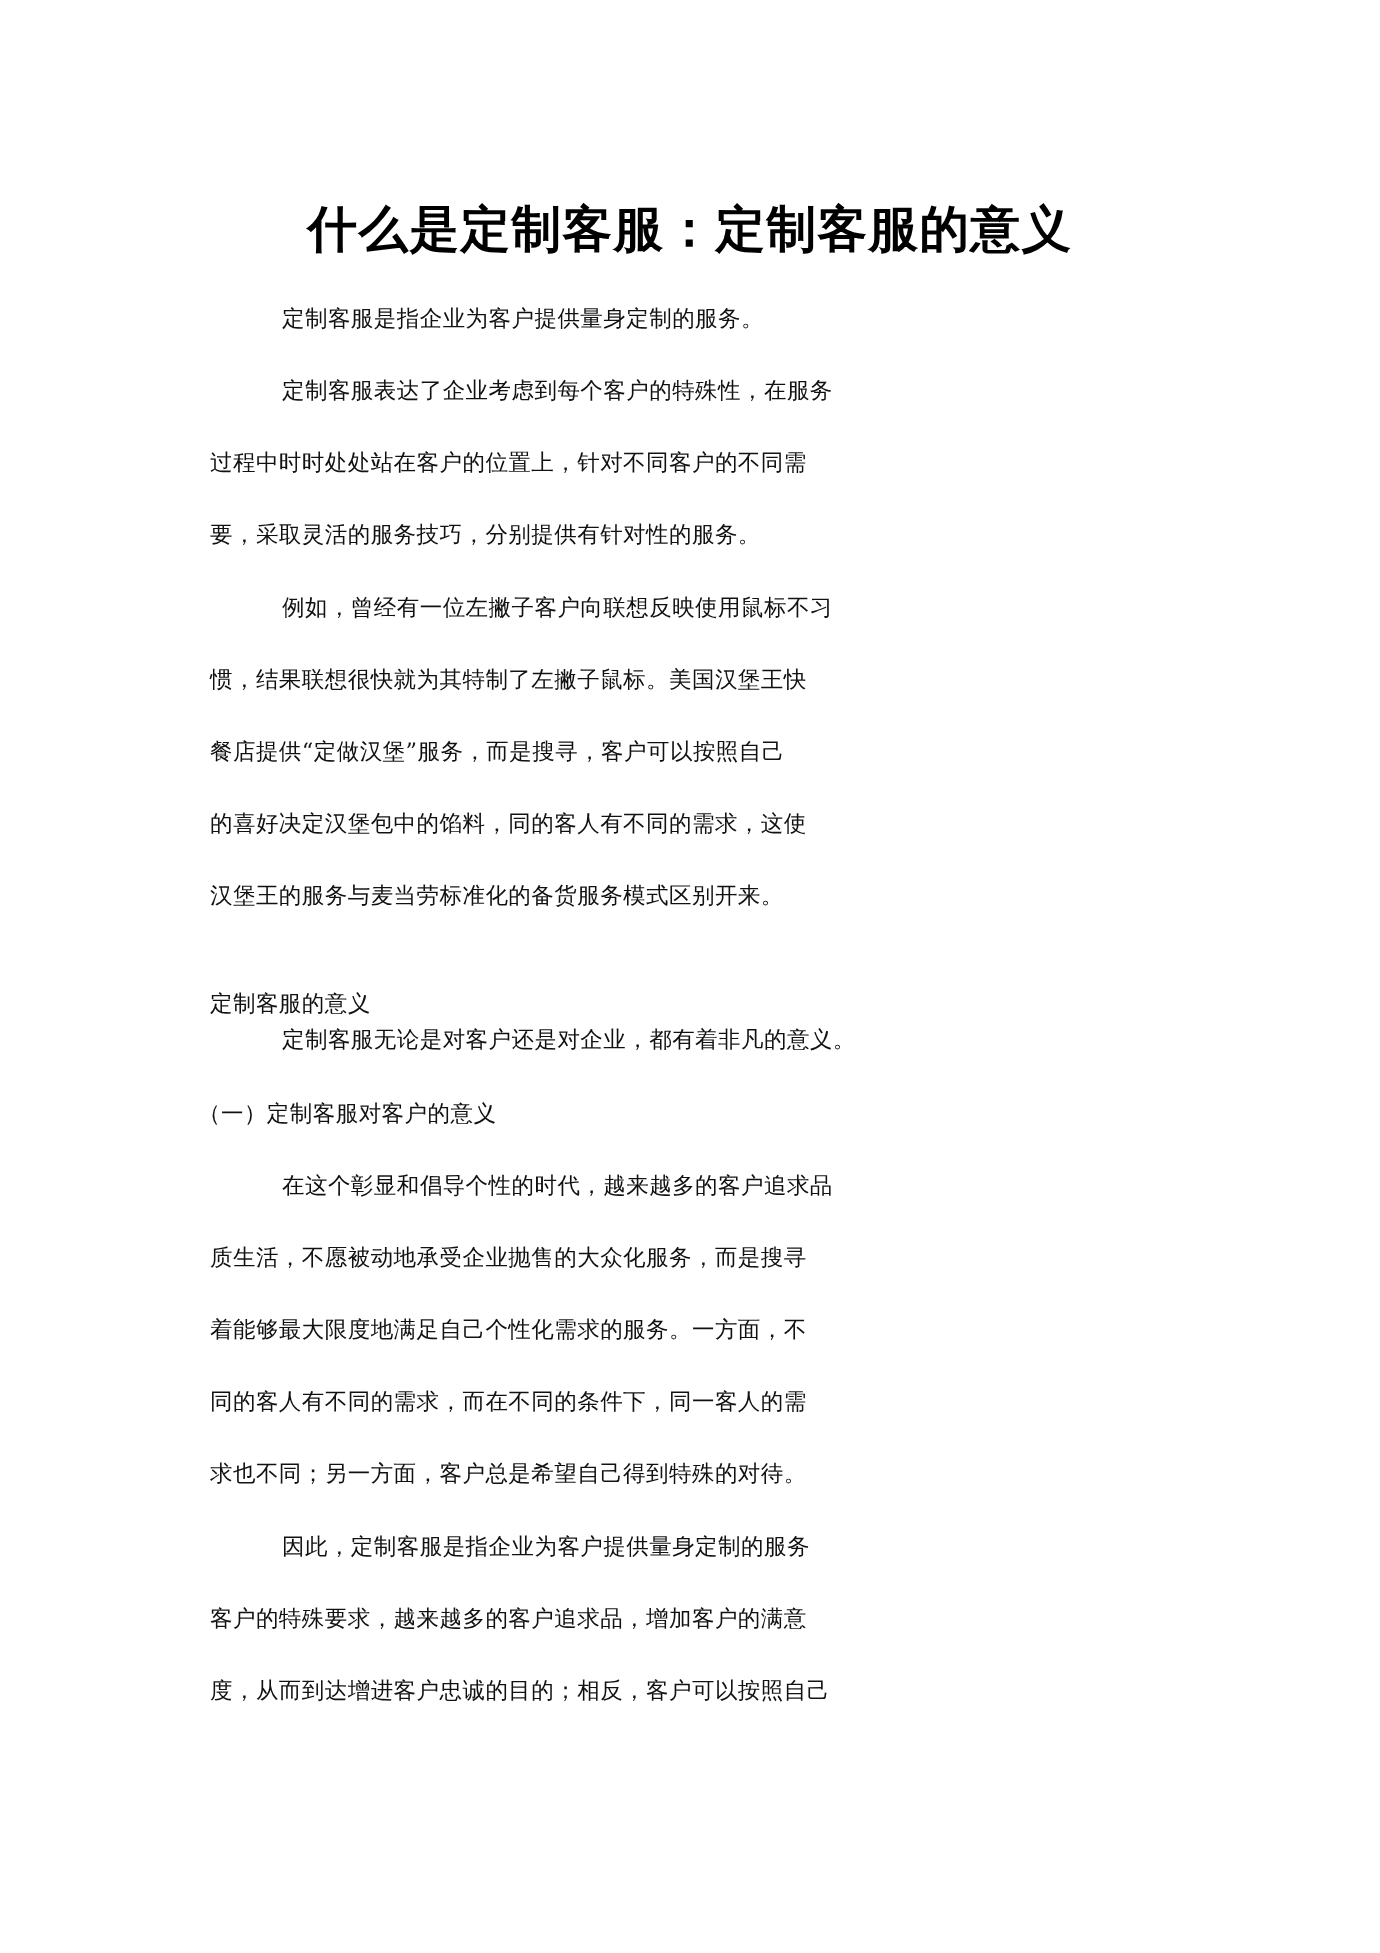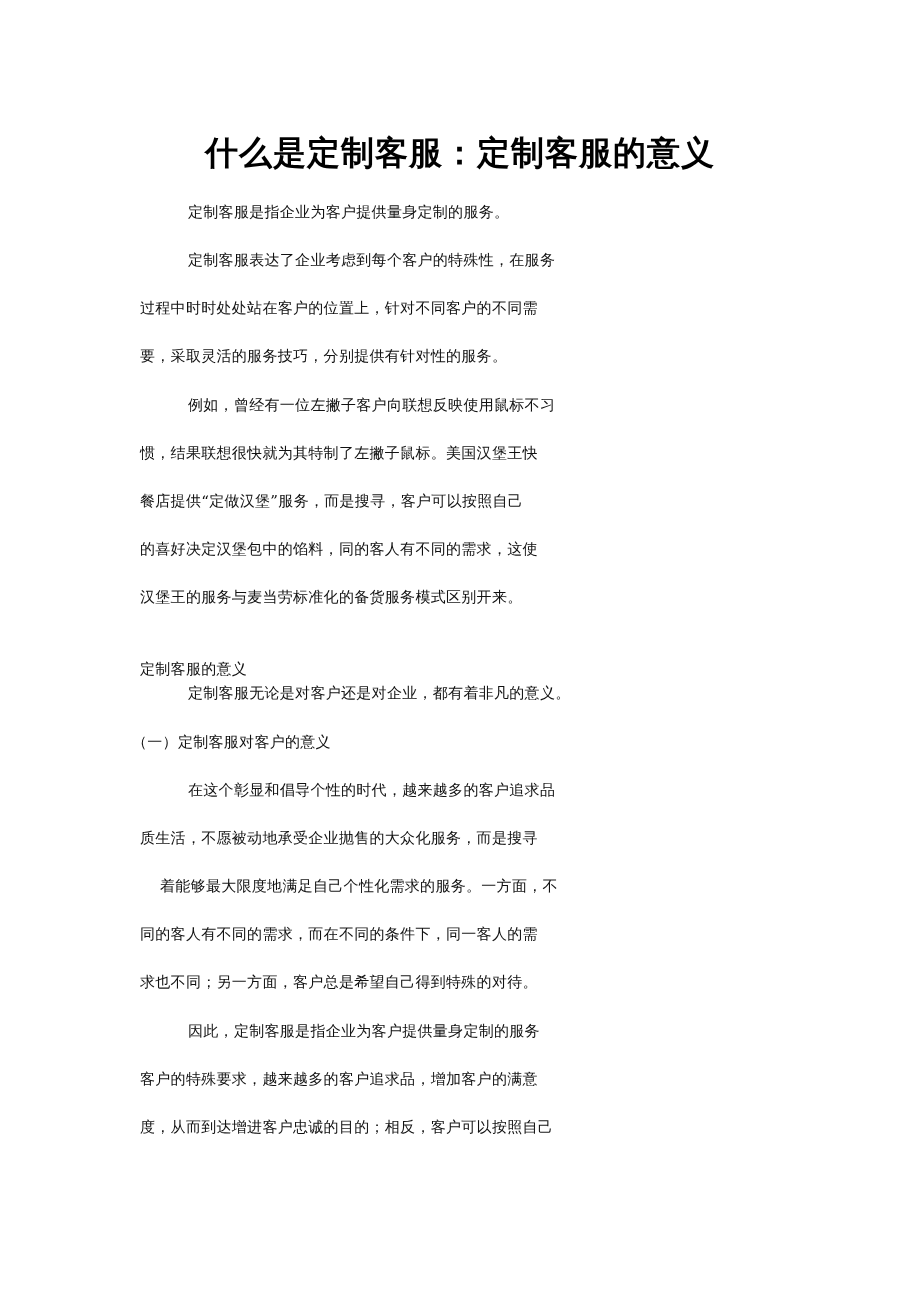--- a/index.html
+++ b/index.html
@@ -25,20 +25,20 @@
       <div class="line indent" style="top: 389px;">例如，曾经有一位左撇子客户向联想反映使用鼠标不习</div>
       <div class="line" style="top: 437px;">惯，结果联想很快就为其特制了左撇子鼠标。美国汉堡王快</div>
       <div class="line" style="top: 485px;">餐店提供“定做汉堡”服务，而是搜寻，客户可以按照自己</div>
       <div class="line" style="top: 533px;">的喜好决定汉堡包中的馅料，同的客人有不同的需求，这使</div>
       <div class="line" style="top: 581px;">汉堡王的服务与麦当劳标准化的备货服务模式区别开来。</div>
       <div class="line" style="top: 629px; margin-top: 24px;">定制客服的意义</div>
       <div class="line indent" style="top: 677px;">定制客服无论是对客户还是对企业，都有着非凡的意义。</div>
       <div class="line" style="top: 726px; left: 132px;">（一）定制客服对客户的意义</div>
       <div class="line indent" style="top: 774px;">在这个彰显和倡导个性的时代，越来越多的客户追求品</div>
       <div class="line" style="top: 822px;">质生活，不愿被动地承受企业抛售的大众化服务，而是搜寻</div>
-      <div class="line" style="top: 870px; margin-left: 20px;">着能够最大限度地满足自己个性化需求的服务。一方面，不</div>
+      <div class="line" style="top: 870px;">着能够最大限度地满足自己个性化需求的服务。一方面，不</div>
       <div class="line" style="top: 918px;">同的客人有不同的需求，而在不同的条件下，同一客人的需</div>
       <div class="line" style="top: 966px;">求也不同；另一方面，客户总是希望自己得到特殊的对待。</div>
       <div class="line indent" style="top: 1015px;">因此，定制客服是指企业为客户提供量身定制的服务</div>
       <div class="line" style="top: 1063px;">客户的特殊要求，越来越多的客户追求品，增加客户的满意</div>
       <div class="line" style="top: 1111px;">度，从而到达增进客户忠诚的目的；相反，客户可以按照自己</div>
     </div>
 </div>
 
 </body></html>

